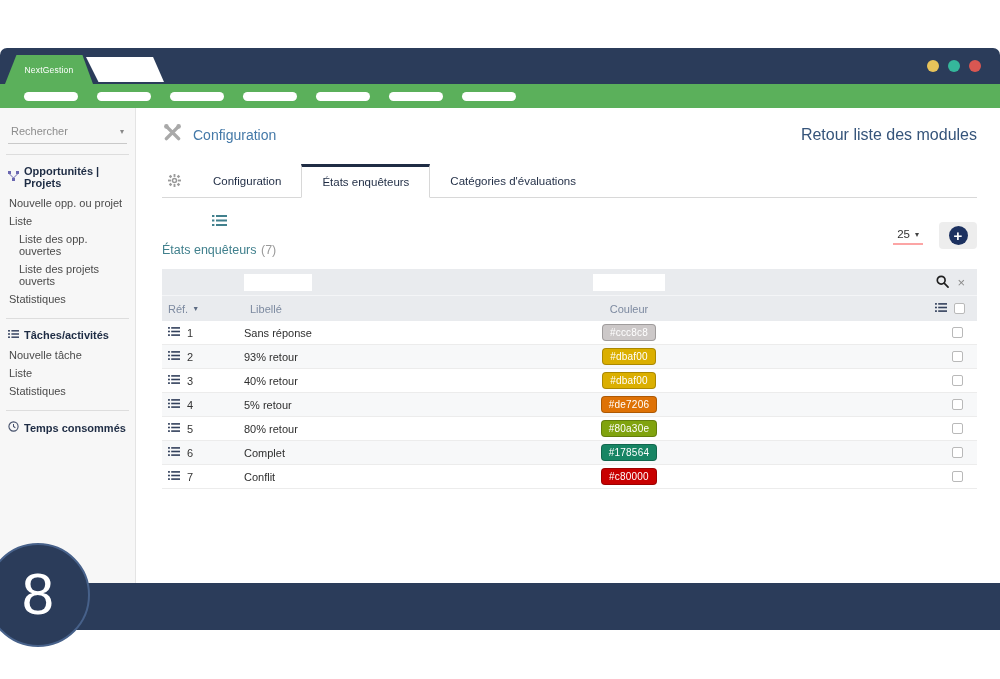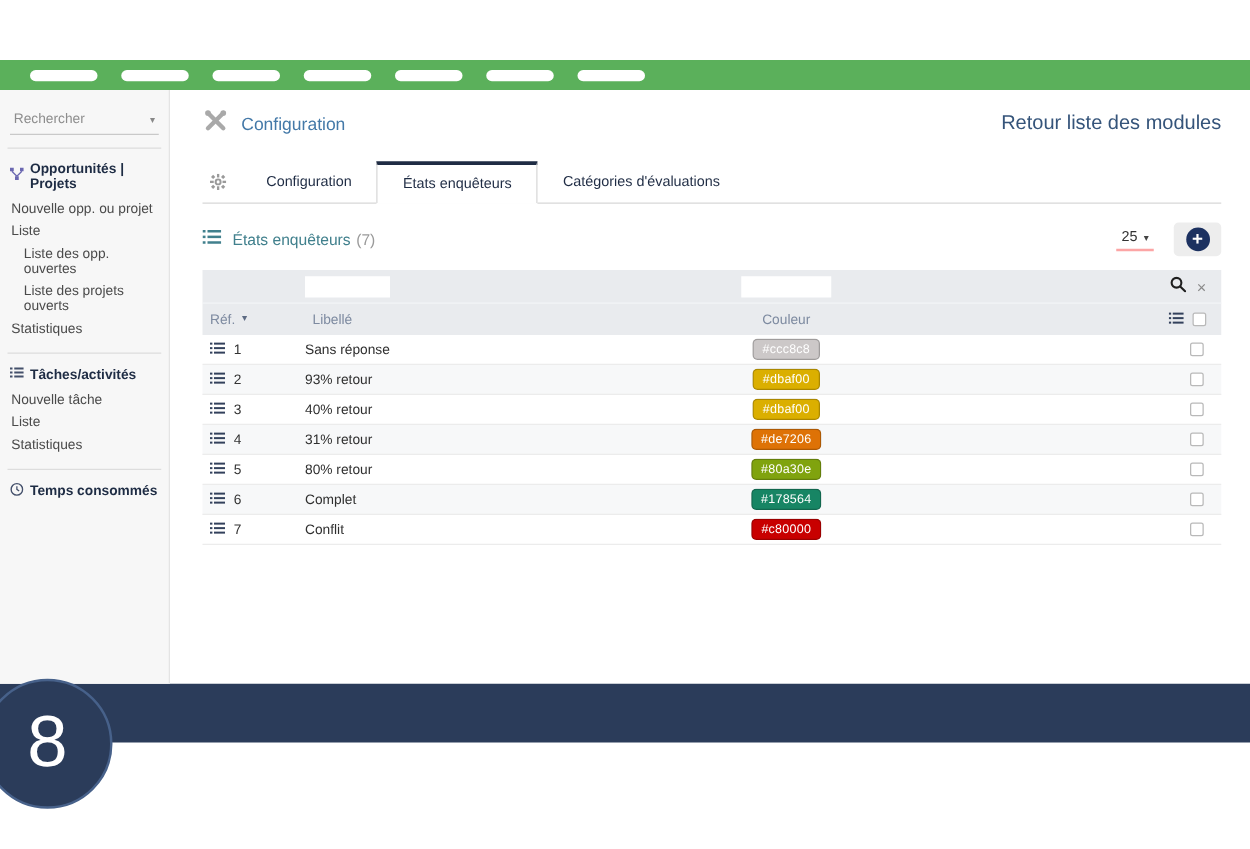--- a/index.html
+++ b/index.html
@@ -43,21 +43,21 @@
   .page-title { color:#4479a8; font-size:14px; }
   .back-link { color:#35547a; font-size:16px; text-decoration:none; cursor:pointer; }
 
   .tabbar { margin-top:17px; display:flex; align-items:stretch; border-bottom:1px solid #d8d8d8; height:34px; }
   .gear-wrap { display:flex; align-items:center; padding:0 12px 0 6px; }
   .tab { display:flex; align-items:center; padding:0 20px; font-size:11.5px; color:#1f2c44; cursor:pointer; }
   .tab.active { border-left:1px solid #d8d8d8; border-right:1px solid #d8d8d8; border-top:3px solid #1f2c44;
                 background:#fff; margin-bottom:-1px; border-bottom:1px solid #fff; }
 
   .list-head { display:flex; justify-content:space-between; align-items:center; margin-top:15px; }
-  .list-title-wrap { display:flex; align-items:center; gap:9px; }
+  .list-title-wrap { display:flex; align-items:center; gap:9px;flex-direction:column; }
   .list-title { color:#41808d; font-size:12.5px; }
   .list-count { color:#9a9a9a; font-size:12.5px; }
   .list-actions { display:flex; align-items:center; gap:16px; }
   .pagesize { display:flex; align-items:center; gap:5px; font-size:11.5px; color:#333;
               border-bottom:2px solid #fca5a5; padding:2px 4px 3px 4px; cursor:pointer; }
   .pagesize .caret { font-size:8px; color:#444; }
   .add-btn { width:38px; height:27px; background:#ededed; border:none; border-radius:4px;
              display:flex; align-items:center; justify-content:center; cursor:pointer; }
   .add-circle { width:19px; height:19px; border-radius:50%; background:#1c3160; color:#fff;
                 font-size:15px; font-weight:bold; display:flex; align-items:center; justify-content:center; line-height:1; padding-bottom:1px; }
@@ -92,20 +92,29 @@
   .page-circle { position:absolute; left:-14px; top:495px; width:104px; height:104px; border-radius:50%;
                  background:#2b3c5a; border:2px solid #47618a; color:#fff; font-size:58px;
                  display:flex; align-items:center; justify-content:center; z-index:5; padding-bottom:4px; }
 </style>
 </head>
 <body>
 
 <div class="stage">
   <div class="app-window">
 
+    <header class="titlebar">
+      <div class="brand-tab">NextGestion</div>
+      <div class="brand-slash"></div>
+      <div class="traffic">
+          <span class="dot" style="background: rgb(232, 195, 90);"></span>
+          <span class="dot" style="background: rgb(53, 183, 155);"></span>
+          <span class="dot" style="background: rgb(217, 87, 82);"></span>
+        </div>
+    </header>
 
     <nav class="menubar">
         <div class="pill"></div>
         <div class="pill"></div>
         <div class="pill"></div>
         <div class="pill"></div>
         <div class="pill"></div>
         <div class="pill"></div>
         <div class="pill"></div>
       </nav>
@@ -367,21 +376,21 @@
                         <rect x="0" y="5.5" width="2.4" height="2"></rect>
                         <rect x="0" y="10" width="2.4" height="2"></rect>
                         <rect x="4" y="1" width="11" height="2"></rect>
                         <rect x="4" y="5.5" width="11" height="2"></rect>
                         <rect x="4" y="10" width="11" height="2"></rect>
                       </g>
                     </svg>
       </span>
       <span>4</span>
     </div>
-    <div class="label-cell">31% retour</div>
+    <div class="label-cell">5% retour</div>
     <div class="badge-cell">
                   <span class="color-badge" style="background: rgb(222, 114, 6); text-align: right;">#de7206</span>
                 </div>
     <div></div>
     <div class="check-cell">
                   <span class="checkbox"></span>
                 </div>
   </div>
 
   <div class="cols trow">

